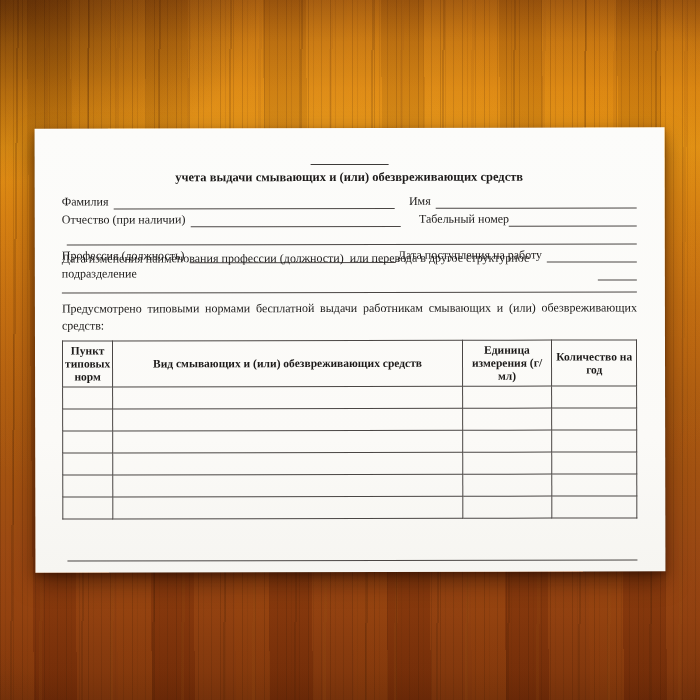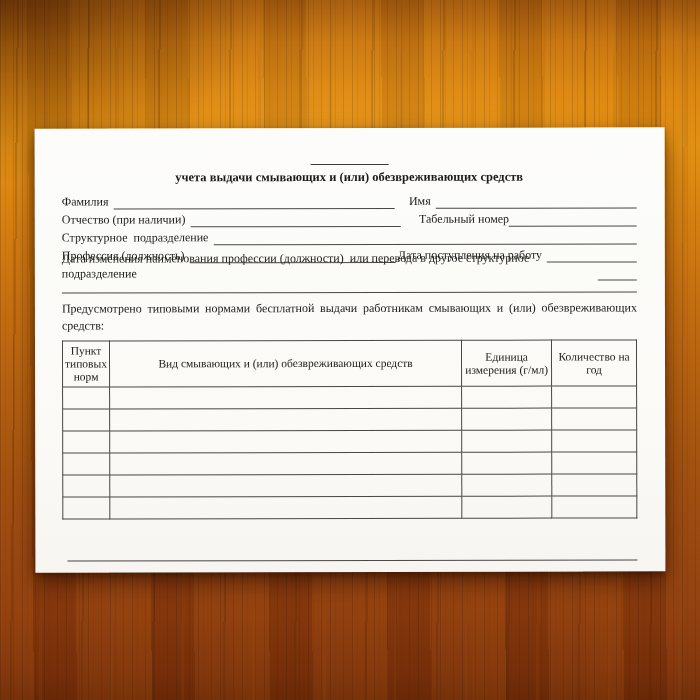--- a/index.html
+++ b/index.html
@@ -78,21 +78,21 @@
     margin-top:7px; text-align:justify; text-align-last:left;
     line-height:17px; font-size:12px;
   }
 
   table.norms {
     margin-top:6px; width:100%; border-collapse:collapse;
     border:1.5px solid #474340;
   }
   table.norms th, table.norms td { border:1px solid #4a4644; }
   table.norms th {
-    font-weight:normal; font-size:11.5px; line-height:13px;
+    font-weight:bold; font-size:11.5px; line-height:13px;
     text-align:center; vertical-align:middle; padding:3px 2px;
     height:44px;
   }
   table.norms tbody tr { height:22px; }
   .c1 { width:8%; } .c2 { width:61.5%; } .c3 { width:15.7%; } .c4 { width:14.8%; }
 
   .footer-row {
     display:flex; align-items:flex-end; margin-top:24px;
     height:18px; white-space:pre-wrap;
   }
@@ -119,21 +119,20 @@
     </div>
 
     <div class="field-row">
       <span class="lbl">Отчество (при наличии)</span>
       <span class="fill f-w165"></span>
       <span class="lbl" style="margin-left:18px;">Табельный номер</span>
       <span class="fill tight"></span>
     </div>
 
     <div class="field-row">
-      <span class="lbl">Структурное  подразделение</span>
       <span class="fill"></span>
     </div>
 
     <div class="field-row">
       <span class="lbl">Профессия (должность)</span>
       <span class="fill f-w23"></span>
       <span class="lbl" style="margin-left:2px;">Дата поступления на работу</span>
       <span class="fill"></span>
     </div>
 

